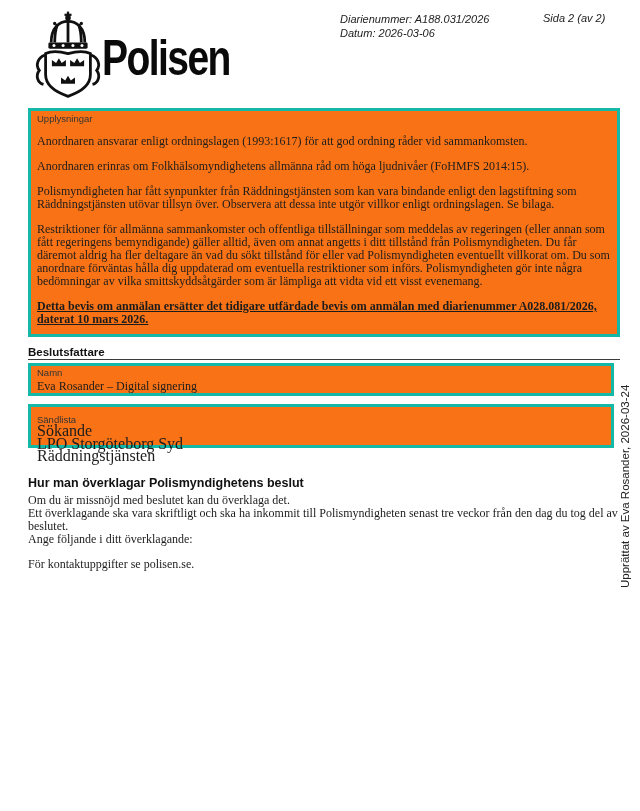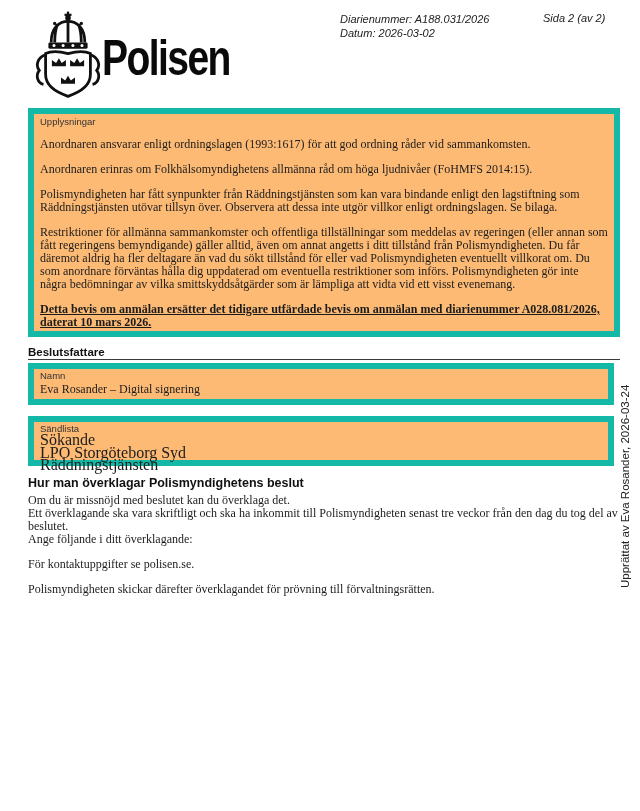--- a/index.html
+++ b/index.html
@@ -15,38 +15,38 @@
   .brand {
     position:absolute; left:102px; top:33px;
     font-family:"Liberation Sans", sans-serif; font-weight:bold;
     font-size:50px; letter-spacing:-2px; color:#0a0a0a; line-height:1;
     transform:scaleX(0.78); transform-origin:left top; white-space:nowrap;
   }
   .hdr-meta { position:absolute; left:340px; top:12px; font-size:11px; line-height:14px; color:#222; }
   .hdr-page { position:absolute; left:543px; top:12px; font-size:11px; color:#222; }
 
   
-  .fieldbox { position:absolute; border:6px solid #14b8a6; background:#fdba74; box-sizing:border-box; }
+  .fieldbox { position:absolute; border:3px solid #14b8a6; background:#f97316; box-sizing:border-box; }
   .box-upplysningar { left:28px; top:108px; width:592px; height:229px; padding:2px 6px; overflow:hidden; }
   .box-label { font-family:"Liberation Sans", sans-serif; font-size:9.5px; color:#333; }
   .box-upplysningar .box-label { margin-bottom:11px; }
   .box-upplysningar p { margin:4px 0 12px 0; font-size:12px; line-height:13px; }
   .box-upplysningar p.bold { font-weight:bold;text-decoration:underline; }
 
   .section-heading {
     position:absolute; font-family:"Liberation Sans", sans-serif;
     font-weight:bold; color:#111;
   }
   .h-beslut { left:28px; top:346px; font-size:11.5px; }
   .rule { position:absolute; left:28px; top:359px; width:592px; height:0; border-top:1.6px solid #3a3a3a; }
 
-  .box-namn { left:28px; top:363px; width:586px; height:42px; padding:1px 6px; }
+  .box-namn { left:28px; top:363px; width:586px; height:33px; padding:1px 6px; }
   .box-namn .value { font-size:12px; line-height:13px; margin-top:2px; }
 
-  .box-sandlista { left:28px; top:416px; width:586px; height:50px; padding:1px 6px; }
+  .box-sandlista { left:28px; top:404px; width:586px; height:44px; padding:7px 6px; }
   .box-sandlista .line { font-size:16px; line-height:12.5px; }
 
   
   .appeal { position:absolute; left:28px; top:476px; width:590px; }
   .appeal h2 { margin:0 0 4px 0; font-family:"Liberation Sans", sans-serif; font-size:12.5px; color:#111; }
   .appeal p { margin:0; font-size:12px; line-height:13px; }
   .appeal .grp { margin-top:12px; }
 
   
   .vertical-note {
@@ -96,21 +96,21 @@
       <path d="M29,78 v-9 l6,4.5 l4,-7 l4,7 l6,-4.5 v9 z" transform="translate(-2,0)"></path>
       <path d="M51,78 v-9 l6,4.5 l4,-7 l4,7 l6,-4.5 v9 z" transform="translate(2,0)"></path>
       <path d="M40,103 v-9 l6,4.5 l4,-7 l4,7 l6,-4.5 v9 z"></path>
     </g>
   </svg>
 
   <div class="brand">Polisen</div>
 
   <div class="hdr-meta sans">
     <div>Diarienummer: A188.031/2026</div>
-    <div>Datum: 2026-03-02</div>
+    <div>Datum: 2026-03-06</div>
   </div>
   <div class="hdr-page sans">Sida 2 (av 2)</div>
 
   <div class="fieldbox box-upplysningar">
     <div class="box-label">Upplysningar</div>
     <p>Anordnaren ansvarar enligt ordningslagen (1993:1617) för att god ordning råder vid sammankomsten.</p>
     <p>Anordnaren erinras om Folkhälsomyndighetens allmänna råd om höga ljudnivåer (FoHMFS 2014:15).</p>
     <p>Polismyndigheten har fått synpunkter från Räddningstjänsten som kan vara bindande enligt den lagstiftning som Räddningstjänsten utövar tillsyn över. Observera att dessa inte utgör villkor enligt ordningslagen. Se bilaga.</p>
     <p>Restriktioner för allmänna sammankomster och offentliga tillställningar som meddelas av regeringen (eller annan som fått regeringens bemyndigande) gäller alltid, även om annat angetts i ditt tillstånd från Polismyndigheten. Du får däremot aldrig ha fler deltagare än vad du sökt tillstånd för eller vad Polismyndigheten eventuellt villkorat om. Du som anordnare förväntas hålla dig uppdaterad om eventuella restriktioner som införs. Polismyndigheten gör inte några bedömningar av vilka smittskyddsåtgärder som är lämpliga att vidta vid ett visst evenemang.</p>
     <p class="bold">Detta bevis om anmälan ersätter det tidigare utfärdade bevis om anmälan med diarienummer A028.081/2026, daterat 10 mars 2026.</p>
@@ -130,18 +130,17 @@
     <div class="line">LPO Storgöteborg Syd</div>
     <div class="line">Räddningstjänsten</div>
   </div>
 
   <div class="appeal">
     <h2>Hur man överklagar Polismyndighetens beslut</h2>
     <p>Om du är missnöjd med beslutet kan du överklaga det.</p>
     <p>Ett överklagande ska vara skriftligt och ska ha inkommit till Polismyndigheten senast tre veckor från den dag du tog del av beslutet.</p>
     <p>Ange följande i ditt överklagande:</p>
     <p class="grp">För kontaktuppgifter se polisen.se.</p>
-    <p class="grp">Polismyndigheten skickar därefter överklagandet för prövning till förvaltningsrätten.</p>
   </div>
 
   <div class="vertical-note">Upprättat av Eva Rosander, 2026-03-24</div>
 
 </div>
 
 </body></html>

